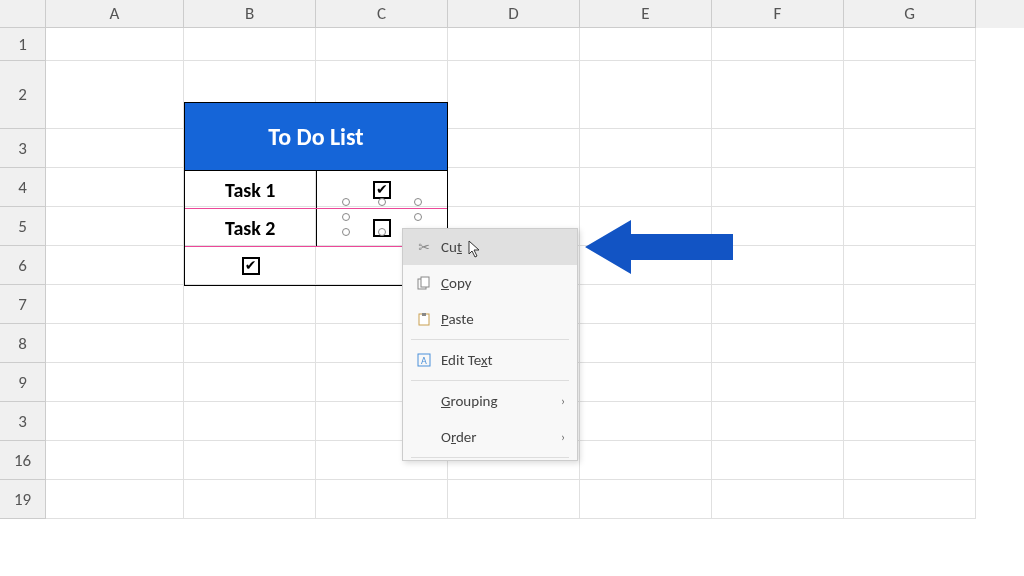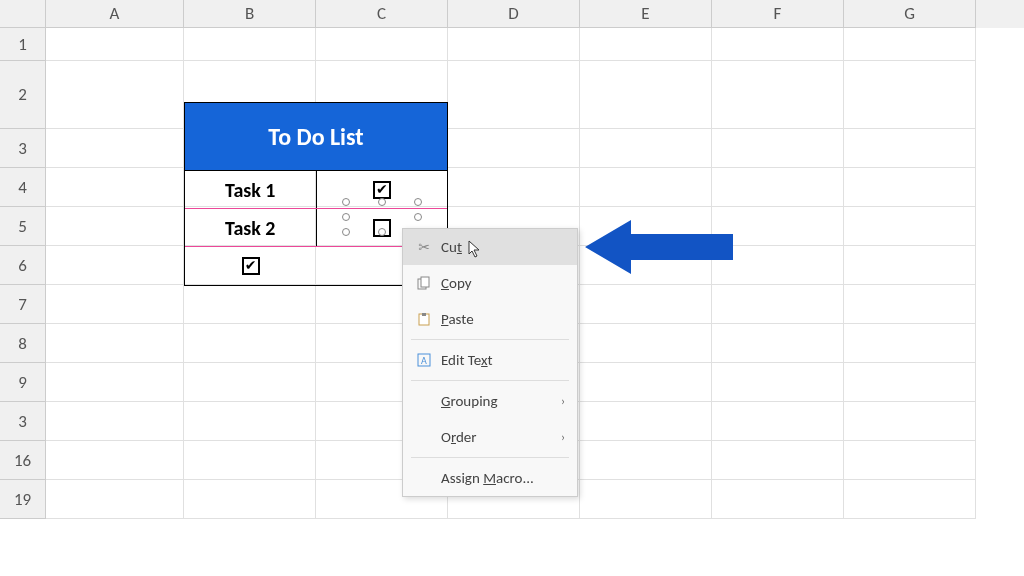--- a/index.html
+++ b/index.html
@@ -422,24 +422,20 @@
     <span class="menu-icon"></span>
     <span class="menu-text"><span class="ul">G</span>rouping</span>
     <span class="menu-arrow">›</span>
   </div>
   <div class="menu-item">
     <span class="menu-icon"></span>
     <span class="menu-text">O<span class="ul">r</span>der</span>
     <span class="menu-arrow">›</span>
   </div>
   <div class="menu-sep"></div>
-  <div class="menu-item">
-    <span class="menu-icon"></span>
-    <span class="menu-text">Assign <span class="ul">M</span>acro...</span>
-  </div>
 </div>
 
 <div class="cursor">
   <svg width="14" height="18" viewBox="0 0 14 18">
       <path d="M1 1 L1 14 L4 11 L7 17 L9 16 L6 10 L11 10 Z" fill="#fff" stroke="#333"></path>
     </svg>
 </div>
 
 <div class="big-arrow">
   <svg width="150" height="58" viewBox="0 0 150 58">

